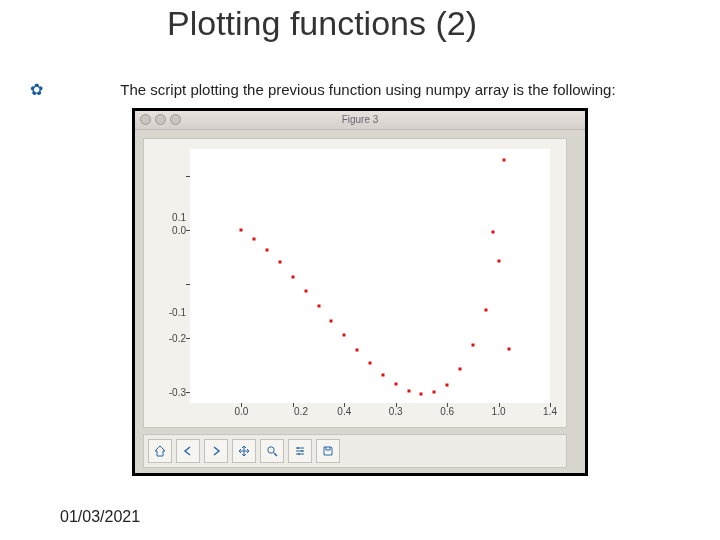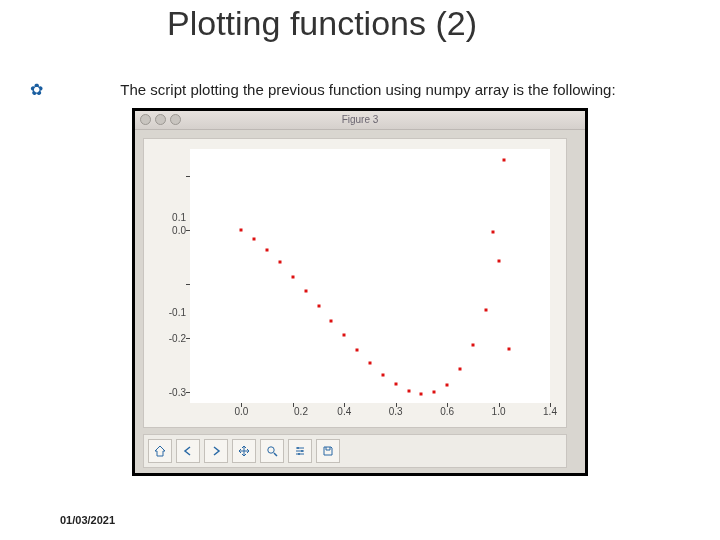--- a/index.html
+++ b/index.html
@@ -165,23 +165,23 @@
     right: 18px;
     bottom: 2px;
     font-size: 9px;
     color: #555;
   }
 
   .footer-date {
     position: absolute;
     left: 60px;
     bottom: 14px;
-    font-size: 11px;
+    font-size: 16px;
     color: #222;
-    font-weight: bold;
+    font-weight: normal;
   }
   .footer-page {
     position: absolute;
     left: 0;
     width: 720px;
     bottom: 14px;
     text-align: center;
     font-size: 12px;
     color: #222;
     font-weight: bold;

